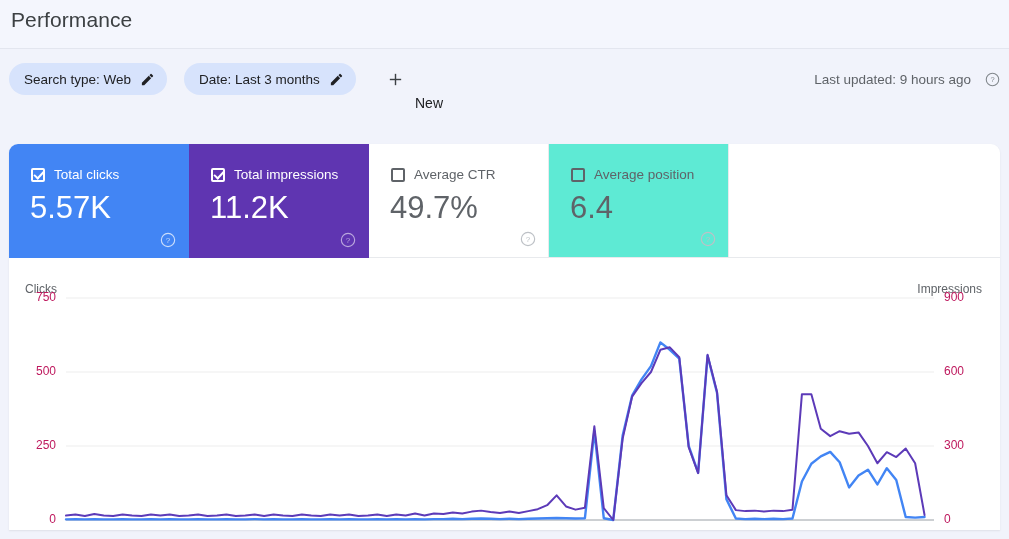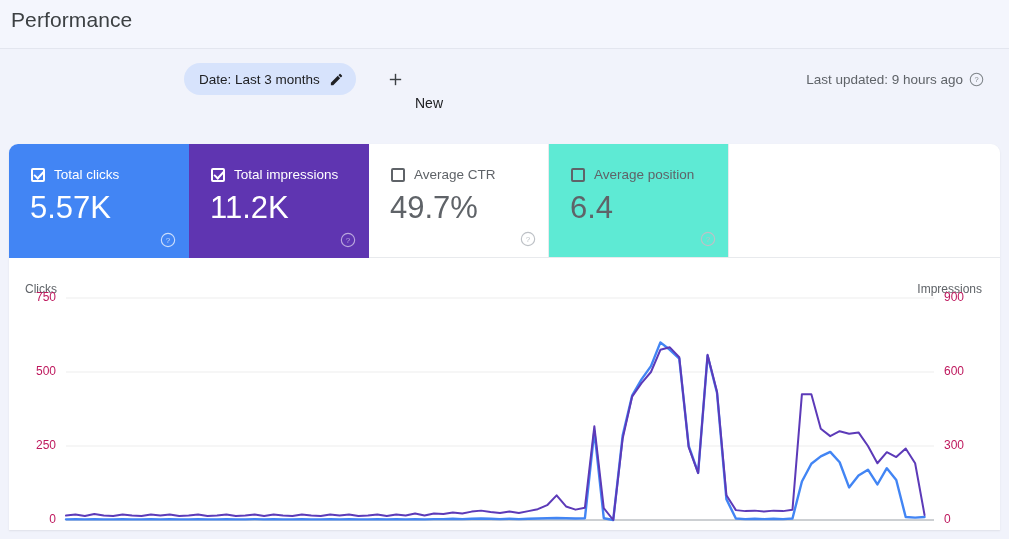--- a/index.html
+++ b/index.html
@@ -99,26 +99,26 @@
     display: flex;
     align-items: center;
     gap: 11px;
     cursor: pointer;
     padding: 0 4px;
   }
   .plus-icon { width: 17px; height: 17px; display:block; }
   .new-label { font-size: 14px; color: #202124; margin-top: 48px; }
   .last-updated {
     position: absolute;
-    right: 25px;
+    right: 9px;
     top: 14px;
     height: 32px;
     display: flex;
     align-items: center;
-    gap: 6px;
+    gap: 14px;
   }
   .last-updated-text {
     font-size: 13.5px;
     color: #5f6368;
     white-space: nowrap;
   }
   .help-circle {
     width: 15px; height: 15px;
     display: block;
   }
@@ -243,20 +243,28 @@
 </head>
 <body>
 
 <div id="app">
 
   <div class="header">
     <div class="page-title">Performance</div>
   </div>
 
   <div class="filterbar">
+    <div class="chip" id="chip-search">
+      <span class="chip-label">Search type: Web</span>
+      <span class="pencil-icon">
+        <svg width="15" height="15" viewBox="0 0 24 24">
+            <path fill="#202124" d="M3 17.25V21h3.75L17.81 9.94l-3.75-3.75L3 17.25zM20.71 7.04a1 1 0 0 0 0-1.41l-2.34-2.34a1 1 0 0 0-1.41 0l-1.83 1.83 3.75 3.75 1.83-1.83z"></path>
+          </svg>
+      </span>
+    </div>
     <div class="chip" id="chip-date">
       <span class="chip-label">Date: Last 3 months</span>
       <span class="pencil-icon">
         <svg width="15" height="15" viewBox="0 0 24 24">
             <path fill="#202124" d="M3 17.25V21h3.75L17.81 9.94l-3.75-3.75L3 17.25zM20.71 7.04a1 1 0 0 0 0-1.41l-2.34-2.34a1 1 0 0 0-1.41 0l-1.83 1.83 3.75 3.75 1.83-1.83z"></path>
           </svg>
       </span>
     </div>
     <div class="new-btn">
       <span class="plus-icon">

